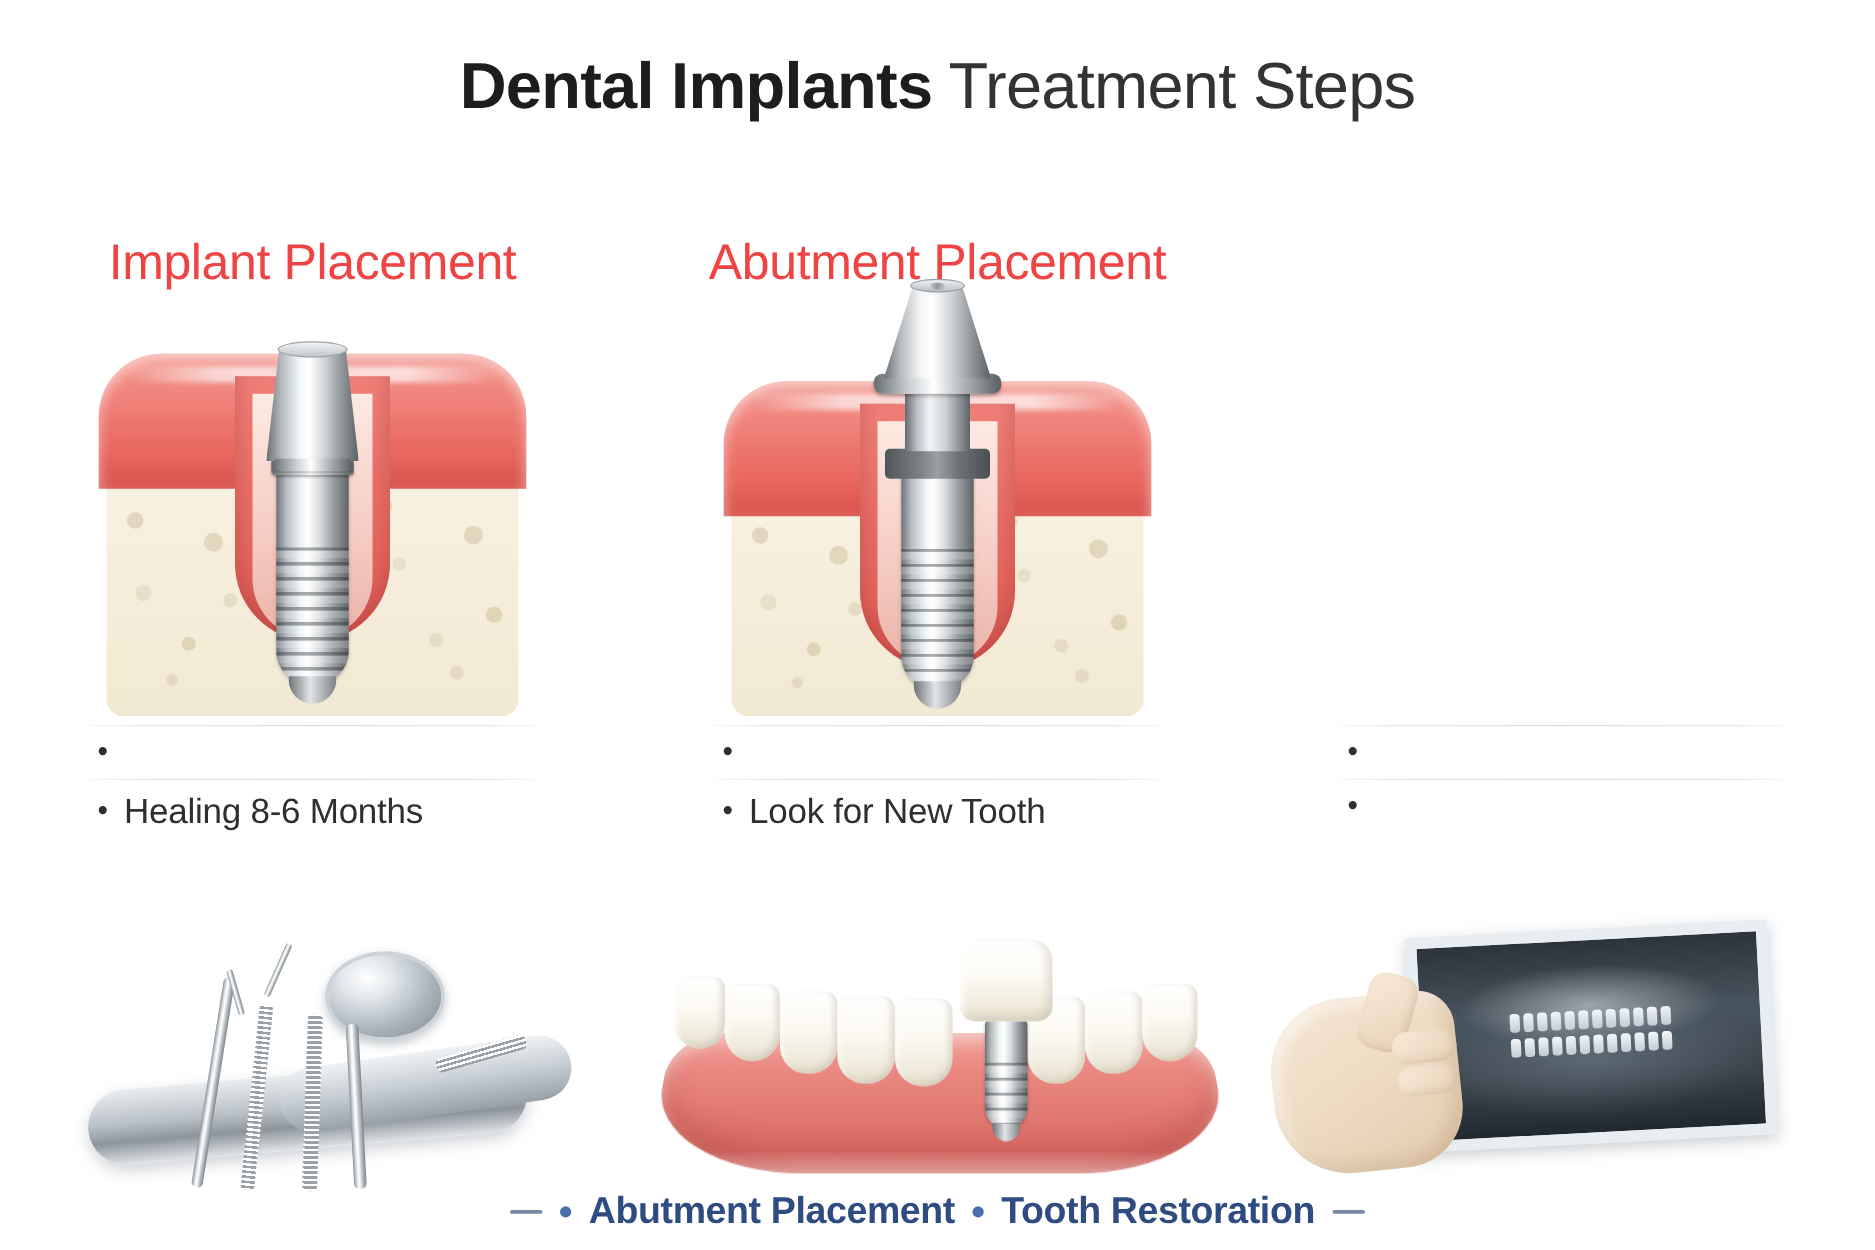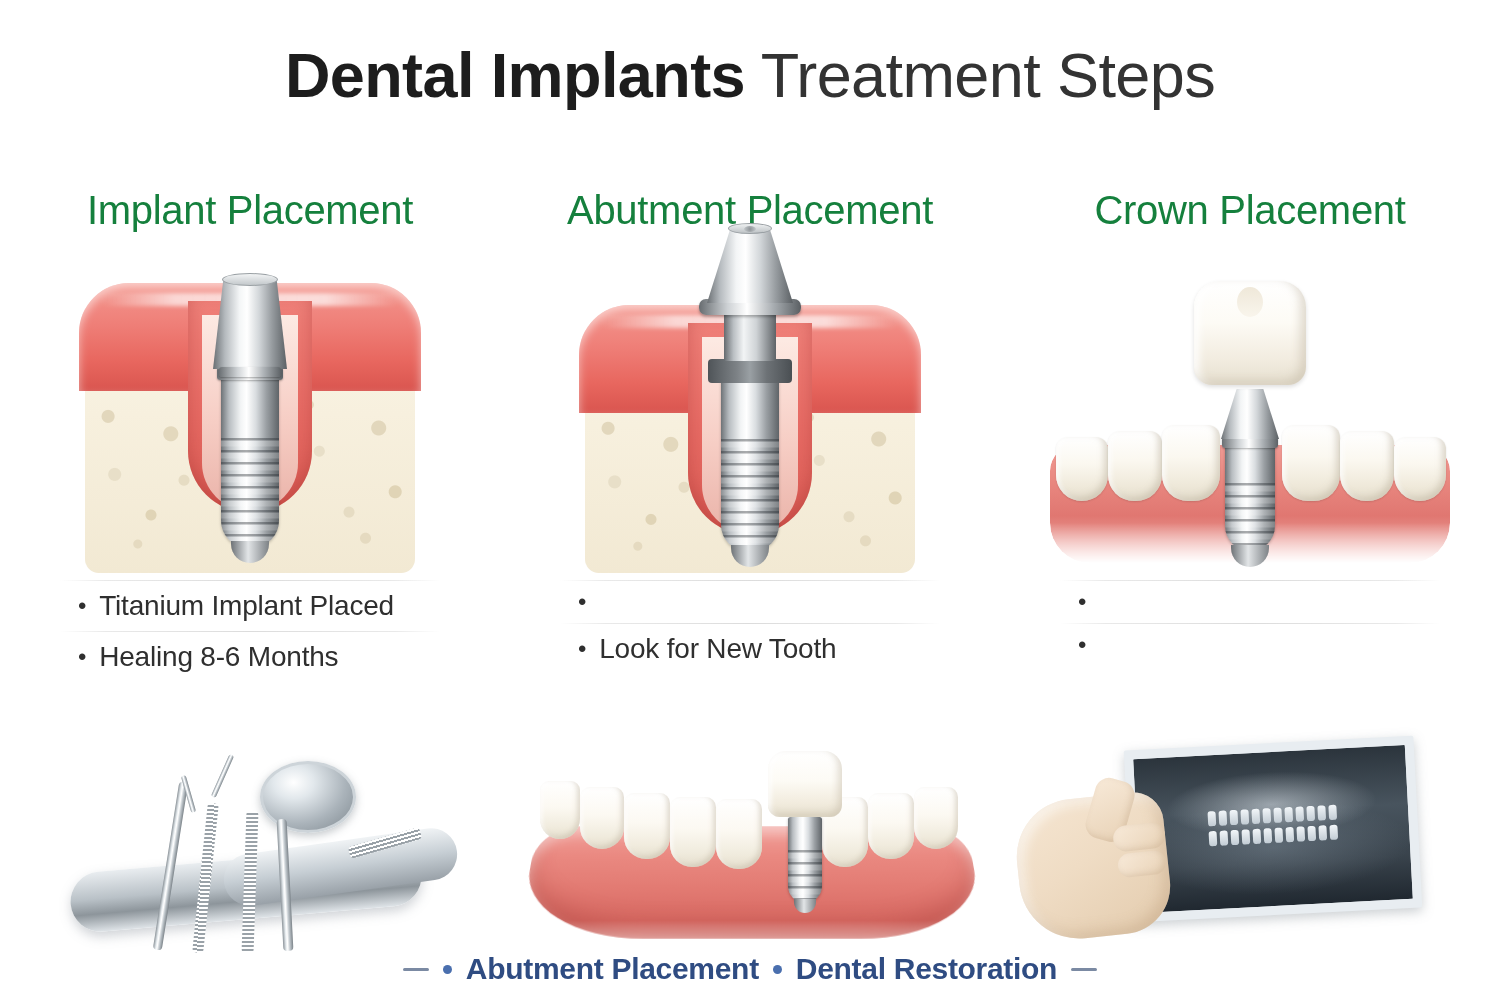--- a/index.html
+++ b/index.html
@@ -11,35 +11,35 @@
     overflow:hidden;
   }
   .page{ position:relative; width:1500px; height:1000px; background:#fff; }
 
   
   .title-wrap{
     position:absolute; top:42px; left:0; width:1500px;
     text-align:center;
   }
   .title{
-    font-size:63px; line-height:1.05; color:#252525;
+    font-size:52px; line-height:1.05; color:#252525;
     letter-spacing:-0.6px; white-space:nowrap;
   }
   .title .bold{ font-weight:700; color:#1d1d1d; }
   .title .light{ font-weight:400; color:#333333; }
 
   
   .cols{
     position:absolute; top:188px; left:0; width:1500px; height:520px;
     display:flex;
   }
   .col{ position:relative; width:500px; height:100%; }
   .col-head{
     text-align:center; font-size:40px; font-weight:400;
-    color:#15803d; letter-spacing:-0.3px; white-space:nowrap;
+    color:#ef4444; letter-spacing:-0.3px; white-space:nowrap;
   }
 
   
   .stage{ position:relative; width:500px; height:330px; margin-top:20px; }
 
   
   .xsec{ position:absolute; left:50%; transform:translateX(-50%); top:30px;
          width:330px; height:290px; }
   .bone{
     position:absolute; inset:0;
@@ -381,52 +381,27 @@
           </div>
           <div class="dark-band" style="top:54px;"></div>
           <div class="neck" style="top:10px;"></div>
           <div class="flange" style="top:-6px;"></div>
           <div class="cone" style="top:-76px;"></div>
           <div class="cone-top" style="top:-82px;"></div>
         </div>
       </div>
     </div>
 
-    <div class="col">
-      <div class="col-head">Crown Placement</div>
-      <div class="stage">
-        <div class="jaw3">
-          <div class="gumline"></div>
-
-          <div class="tooth" style="left:6px;width:52px;height:64px;"></div>
-          <div class="tooth" style="left:58px;width:54px;height:70px;"></div>
-          <div class="tooth" style="left:112px;width:58px;height:76px;"></div>
-
-          <div class="tooth" style="left:232px;width:58px;height:76px;"></div>
-          <div class="tooth" style="left:290px;width:54px;height:70px;"></div>
-          <div class="tooth" style="left:344px;width:52px;height:64px;"></div>
-
-          <div class="screw" style="left:50%;top:78px;height:110px;width:50px;">
-            <div class="threads"></div>
-            <div class="screw-tip"></div>
-          </div>
-          <div class="collar" style="top:74px;width:56px;height:11px;"></div>
-          <div class="cone" style="top:26px;width:58px;height:50px;"></div>
-          <div class="crown3" style="top:-82px;"></div>
-        </div>
-      </div>
-    </div>
   </div>
 
   <div class="bullets" style="left:0;">
     <div class="bcol">
       <div class="sep"></div>
       <div class="bullet">
         <span class="dot">•</span>
-        <span>Titanium Implant Placed</span>
       </div>
       <div class="sep"></div>
       <div class="bullet">
         <span class="dot">•</span>
         <span>Healing 8-6 Months</span>
       </div>
     </div>
   </div>
 
   <div class="bullets" style="left:500px;">
@@ -533,17 +508,17 @@
         </div>
       </div>
     </div>
   </div>
 
   <div class="footer">
     <span class="f-dash"></span>
     <span class="f-dot"></span>
     <span class="f-item">Abutment Placement</span>
     <span class="f-dot"></span>
-    <span class="f-item">Dental Restoration</span>
+    <span class="f-item">Tooth Restoration</span>
     <span class="f-dash"></span>
   </div>
 
 </div>
 
 </body></html>

